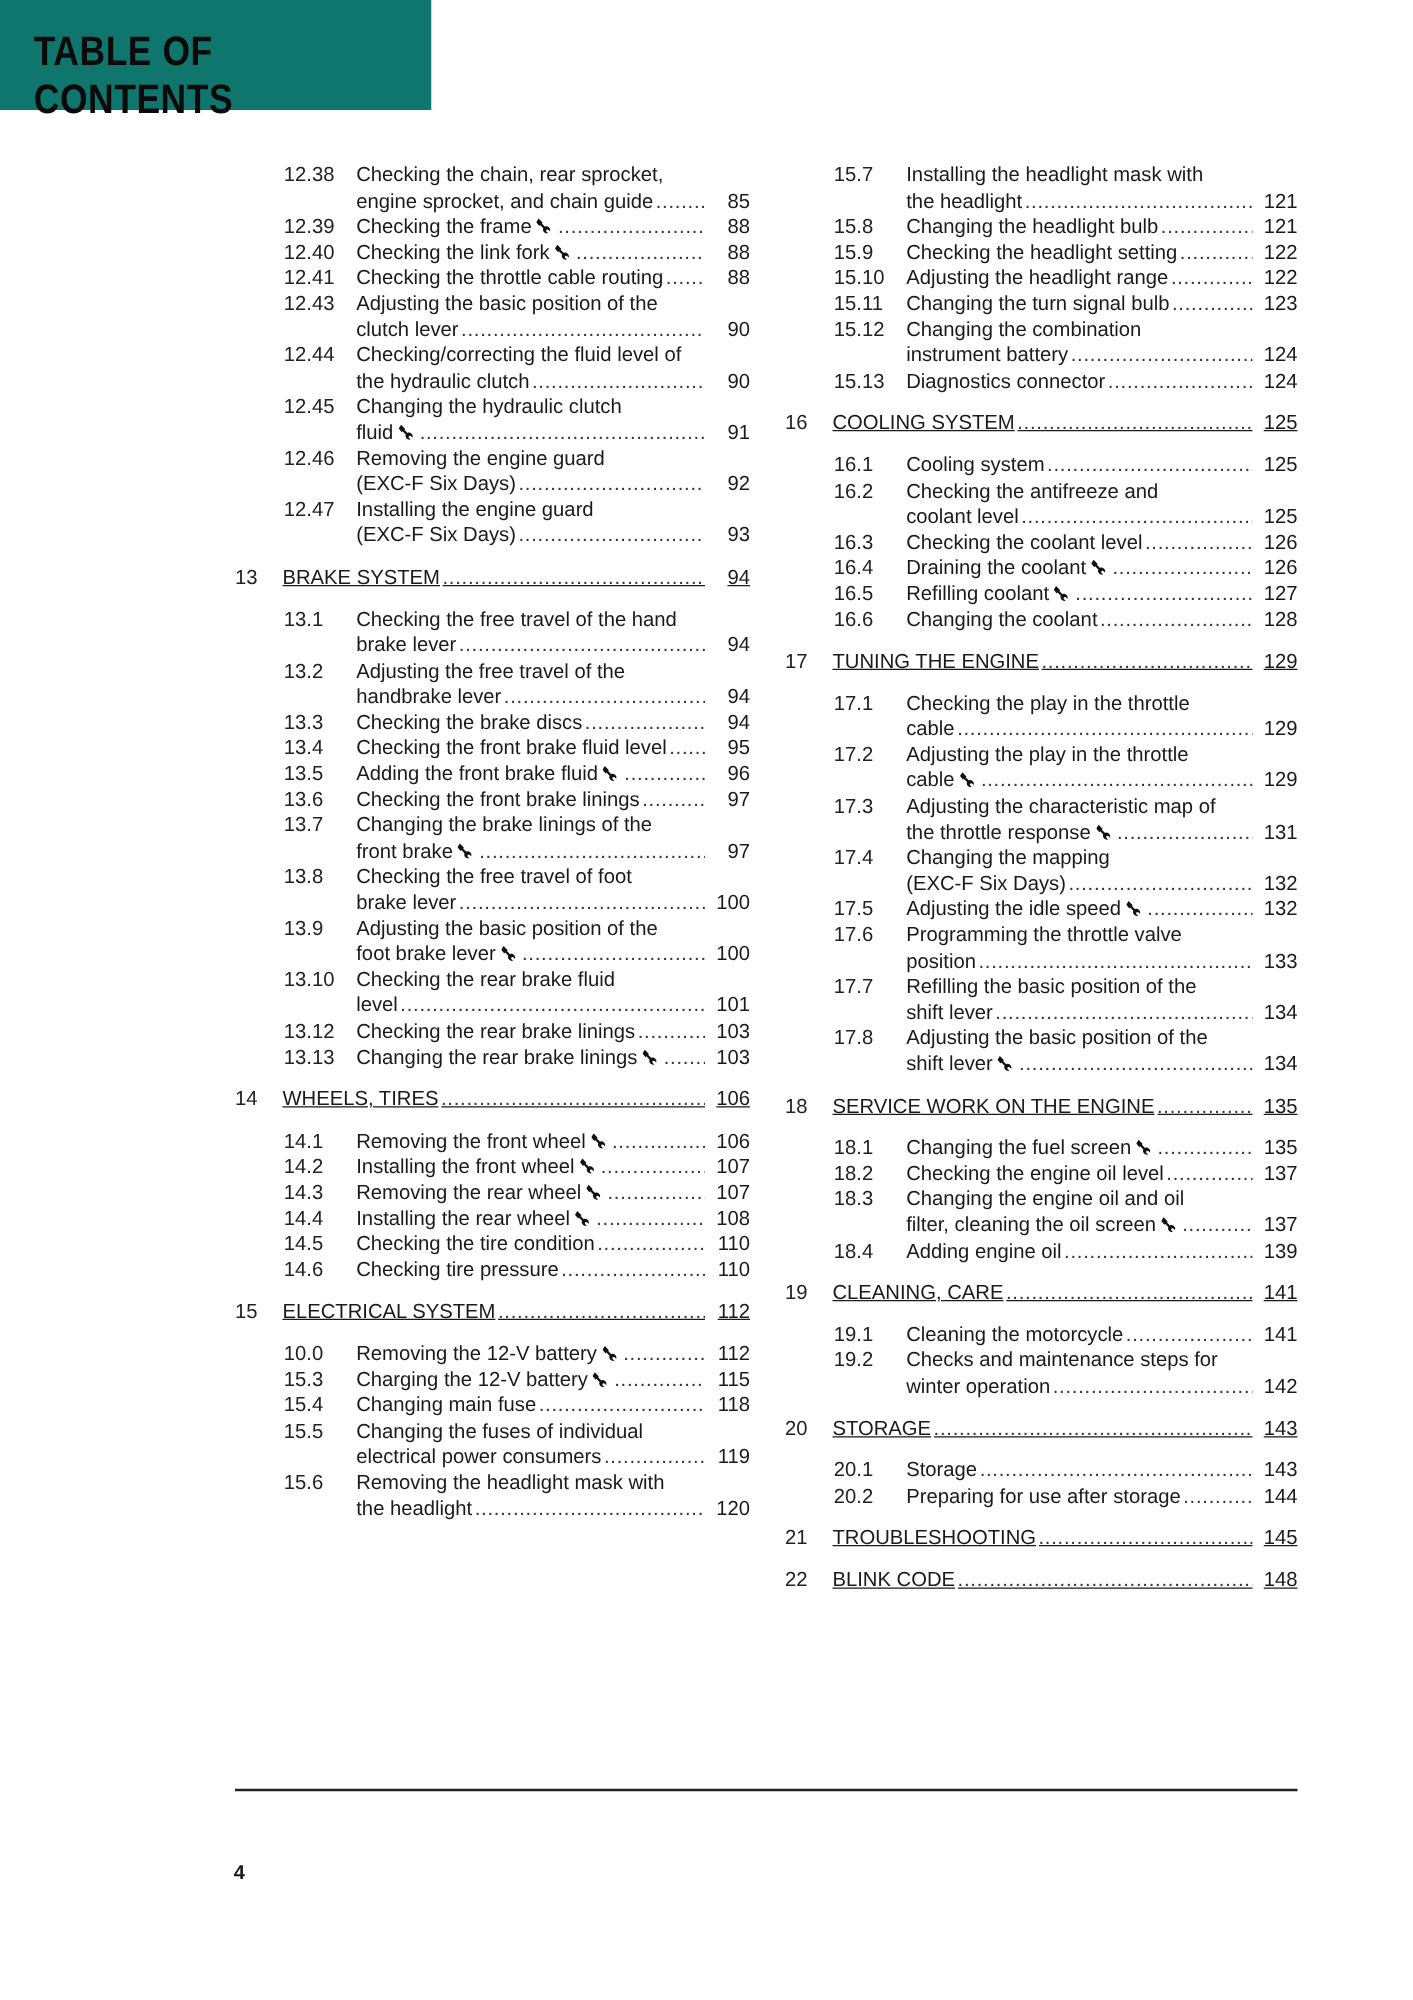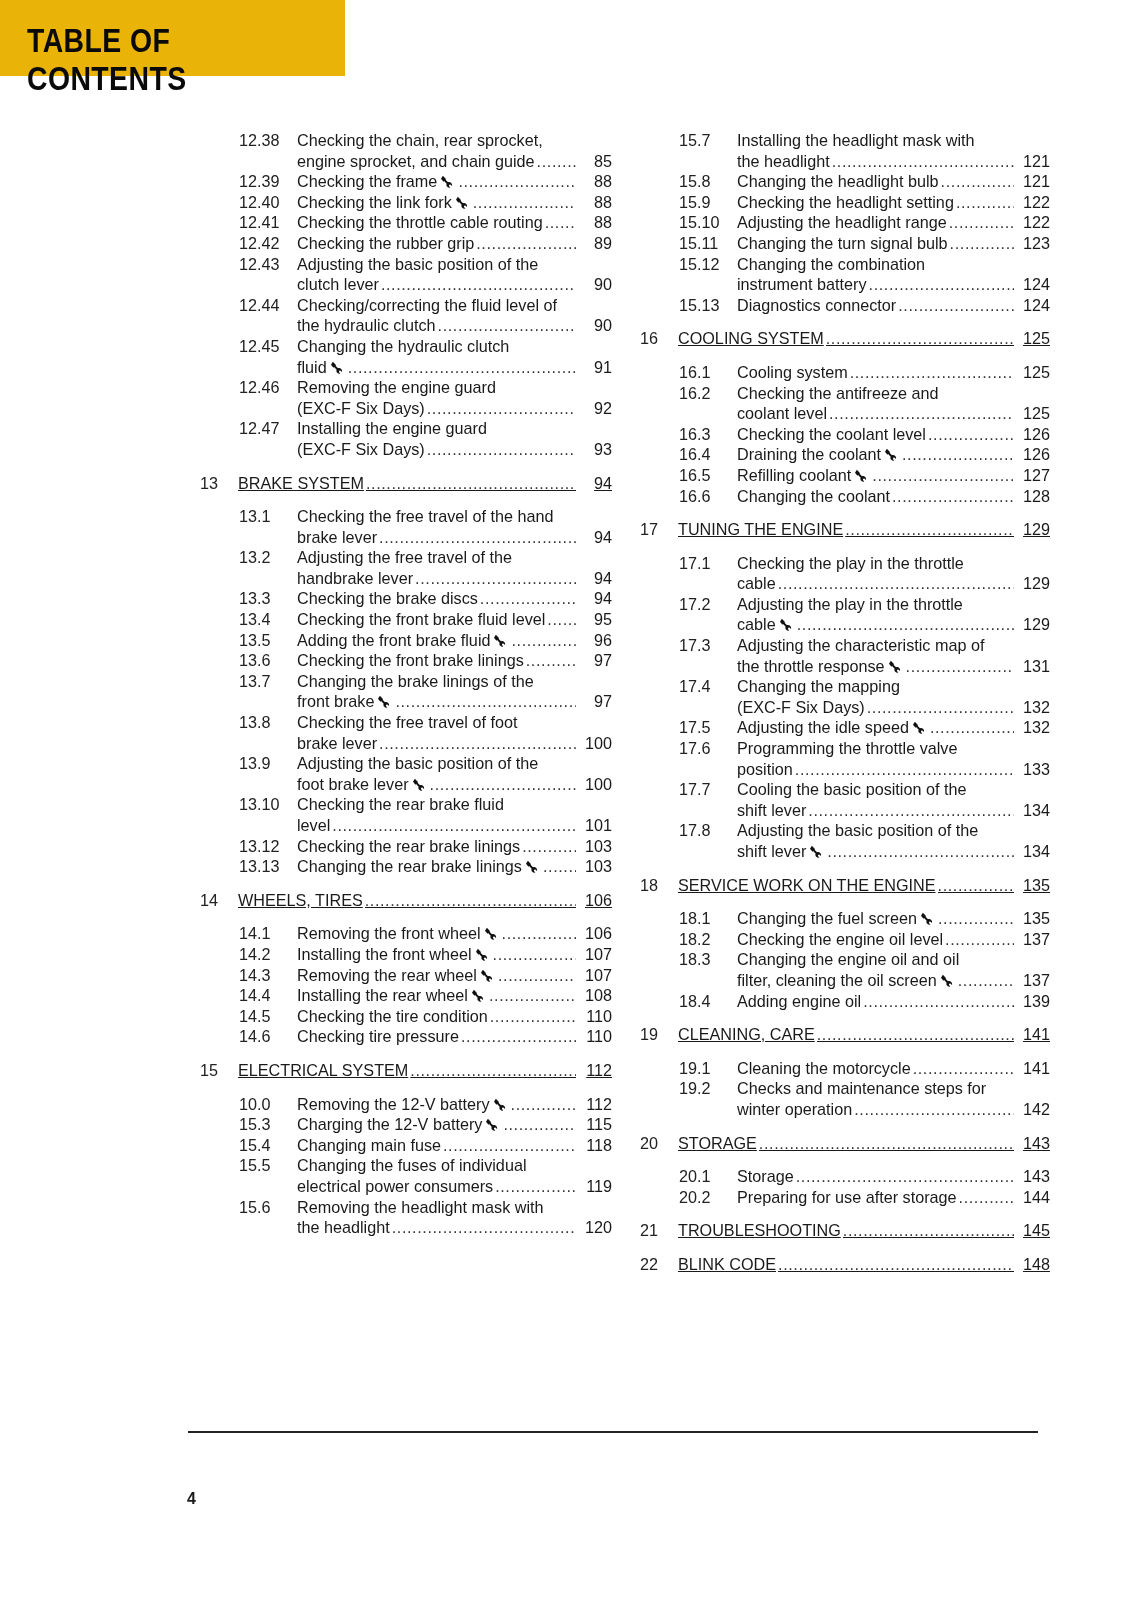--- a/index.html
+++ b/index.html
@@ -1,23 +1,23 @@
 <!DOCTYPE html>
 <html><head>
   <meta charset="utf-8">
   <style>
     html, body { margin: 0; padding: 0; background: #ffffff; }
     body { width: 1130px; height: 1600px; position: relative; overflow: hidden;
            font-family: "Liberation Sans", "DejaVu Sans", sans-serif; color: #1a1a1a; }
-    .header-band { position: absolute; left: 0; top: 0; width: 345px; height: 76px;
-                   background: #eab308; }
+    .header-band { position: absolute; left: 0; top: 0; width: 345px; height: 88px;
+                   background: #0f766e; }
     .header-title { position: absolute; left: 27px; top: 22px; font-size: 33px; font-weight: bold;
                     letter-spacing: 0.5px; color: #0a0a0a; transform: scaleX(0.86); transform-origin: left center;
                     font-family: "Liberation Sans", sans-serif; }
-    .col { position: absolute; top: 130px; margin-left: 12px; }
+    .col { position: absolute; top: 130px; }
     .col-left { left: 188px; width: 412px; }
     .col-right { left: 628px; width: 410px; }
     .entry { position: relative; font-size: 16.2px; line-height: 20.6px; }
     .entry.sub { padding-left: 39px; }
     .entry .num { position: absolute; left: 0; top: 0; color: #222; }
     .entry.sub .num { left: 39px; }
     .entry .body { position: relative; }
     .entry.sub .body { margin-left: 58px; }
     .entry.chap .body { margin-left: 38px; }
     .line { display: flex; align-items: baseline; white-space: nowrap; }
@@ -80,30 +80,20 @@
       <span class="num">12.41</span>
       <div class="body">
         <div class="line">
           <span class="txt"><span>Checking the throttle cable routing</span></span>
           <span class="dots"></span>
           <span class="pg">88</span>
         </div>
       </div>
     </div>
     <div class="entry sub">
-      <span class="num">12.42</span>
-      <div class="body">
-        <div class="line">
-          <span class="txt"><span>Checking the rubber grip</span></span>
-          <span class="dots"></span>
-          <span class="pg">89</span>
-        </div>
-      </div>
-    </div>
-    <div class="entry sub">
       <span class="num">12.43</span>
       <div class="body">
         <div class="line">
           <span class="txt"><span>Adjusting the basic position of the</span></span>
         </div>
         <div class="line">
           <span class="txt"><span>clutch lever</span></span>
           <span class="dots"></span>
           <span class="pg">90</span>
         </div>
@@ -710,21 +700,21 @@
           <span class="txt"><span>position</span></span>
           <span class="dots"></span>
           <span class="pg">133</span>
         </div>
       </div>
     </div>
     <div class="entry sub">
       <span class="num">17.7</span>
       <div class="body">
         <div class="line">
-          <span class="txt"><span>Cooling the basic position of the</span></span>
+          <span class="txt"><span>Refilling the basic position of the</span></span>
         </div>
         <div class="line">
           <span class="txt"><span>shift lever</span></span>
           <span class="dots"></span>
           <span class="pg">134</span>
         </div>
       </div>
     </div>
     <div class="entry sub">
       <span class="num">17.8</span>

